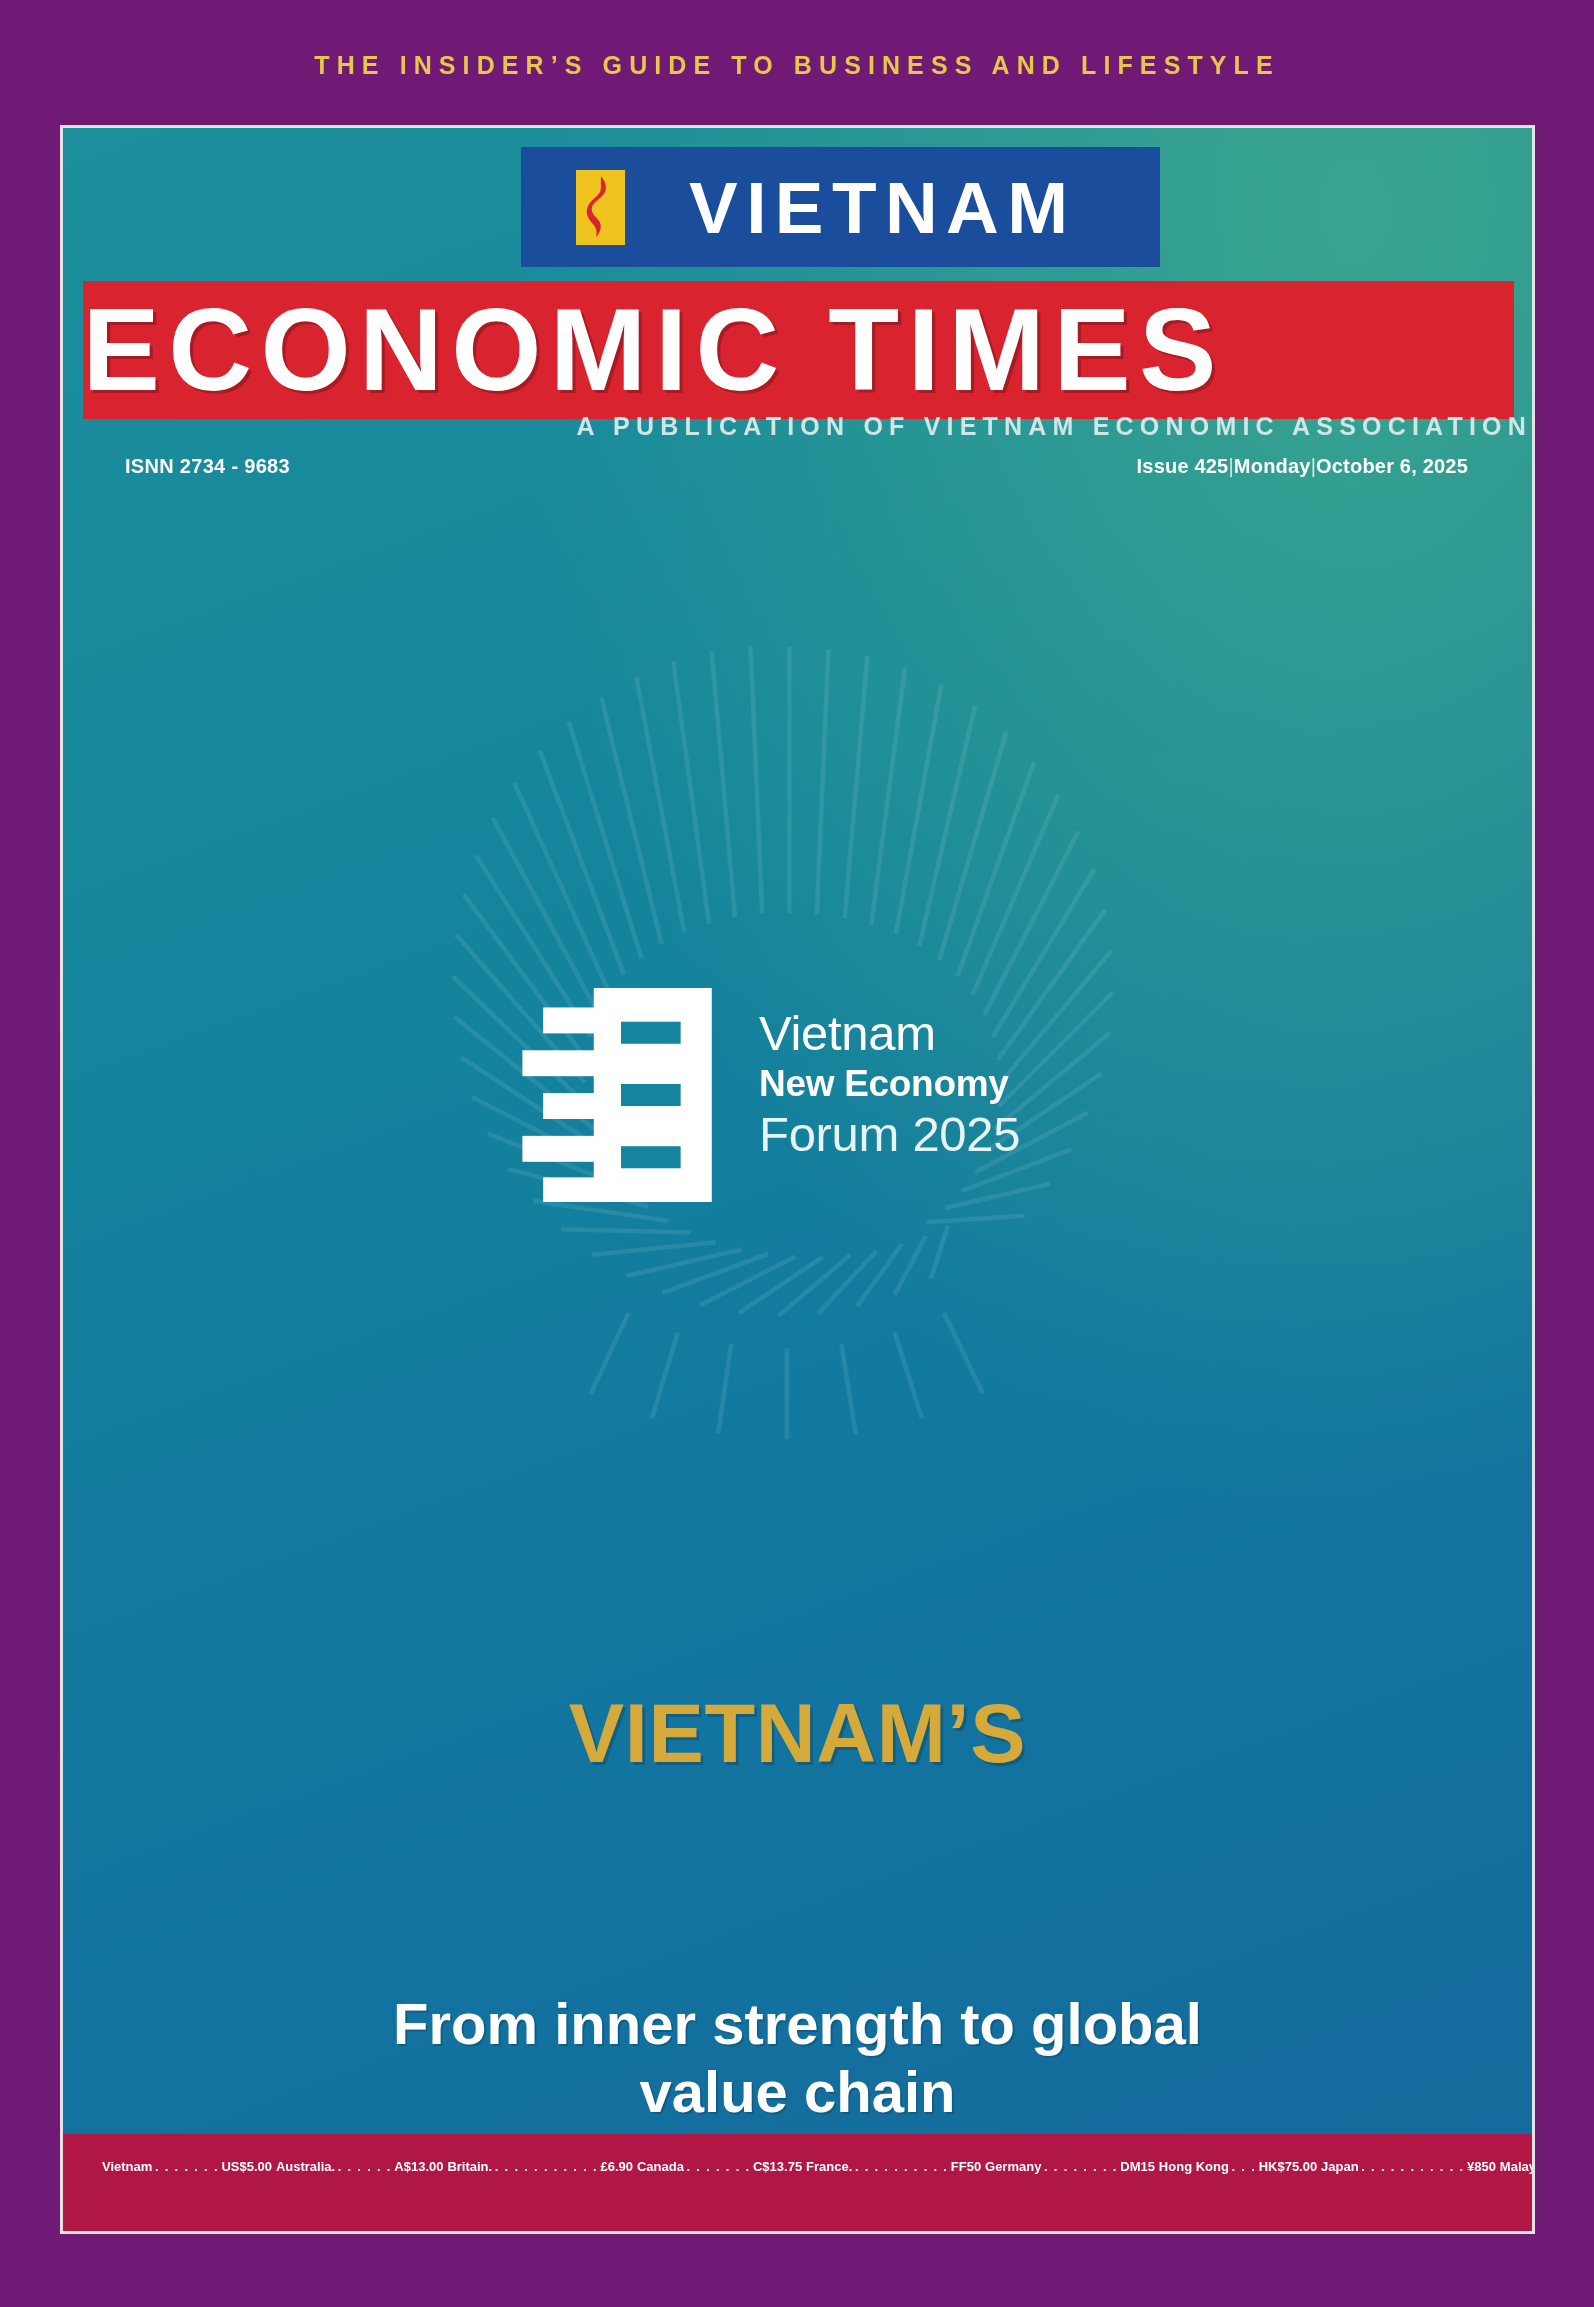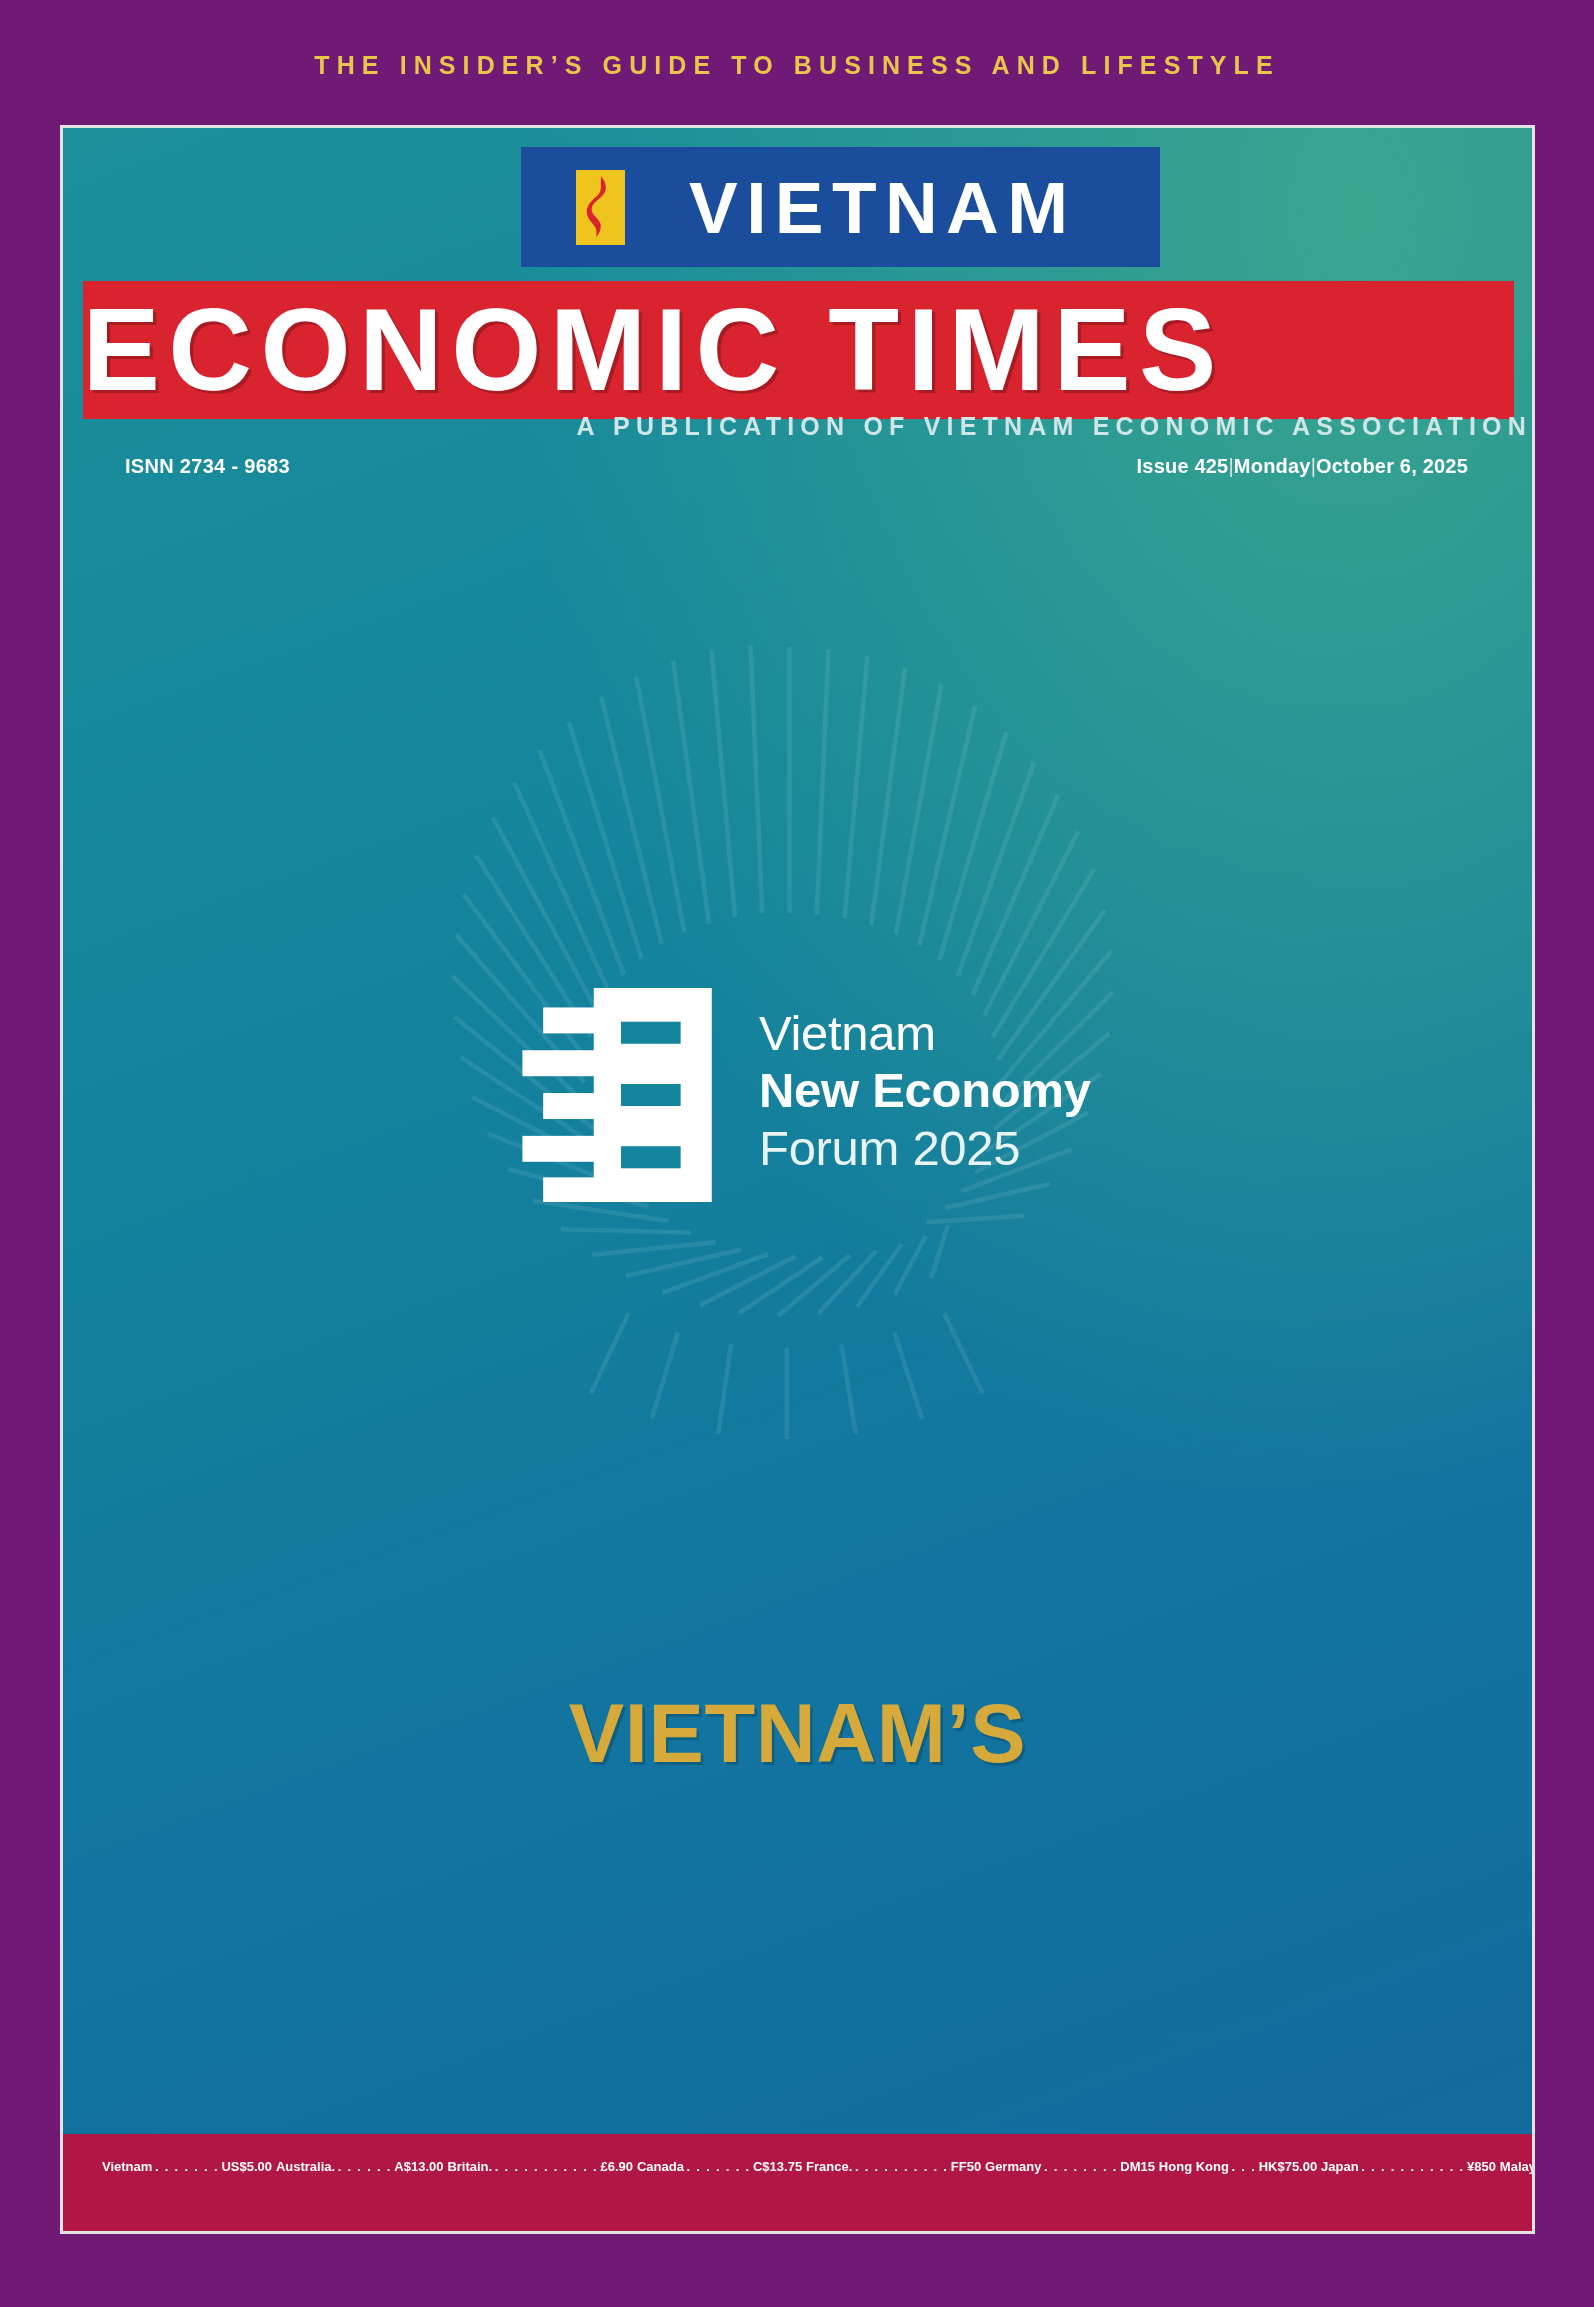--- a/index.html
+++ b/index.html
@@ -156,21 +156,21 @@
     align-items: flex-start;
     gap: 47px;
   }
   .forum-mark { width: 195px; height: 214px; flex: 0 0 auto; }
   .forum-text {
     color: #ffffff;
     line-height: 1.17;
     padding-top: 17px;
   }
   .forum-l1 { font-size: 49px; font-weight: normal; letter-spacing: -0.3px; }
-  .forum-l2 { font-size: 49px; font-weight: bold; letter-spacing: -0.3px; }
+  .forum-l2 { font-size: 37px; font-weight: bold; letter-spacing: -0.3px; }
   .forum-l3 { font-size: 49px; font-weight: normal; color: #e8f3f3; letter-spacing: -0.3px; }
 
   
   .headline {
     position: absolute;
     left: 0;
     top: 1561px;
     width: 100%;
     text-align: center;
     color: #d5a93a;
@@ -342,20 +342,24 @@
         <div class="forum-l1">Vietnam</div>
         <div class="forum-l2">New Economy</div>
         <div class="forum-l3">Forum 2025</div>
       </div>
     </div>
 
     <div class="headline">
       <div class="l1">VIETNAM’S</div>
     </div>
 
+    <div class="subhead">
+      <div>From inner strength to global</div>
+      <div>value chain</div>
+    </div>
 
     <div class="price-strip">
       <div class="price-grid" id="price-grid">
           <div class="price-cell">
             <span class="pc-name">Vietnam</span>
             <span class="pc-dots">. . . . . . .</span>
             <span class="pc-val">US$5.00</span>
           </div>
           <div class="price-cell">
             <span class="pc-name">Australia.</span>

